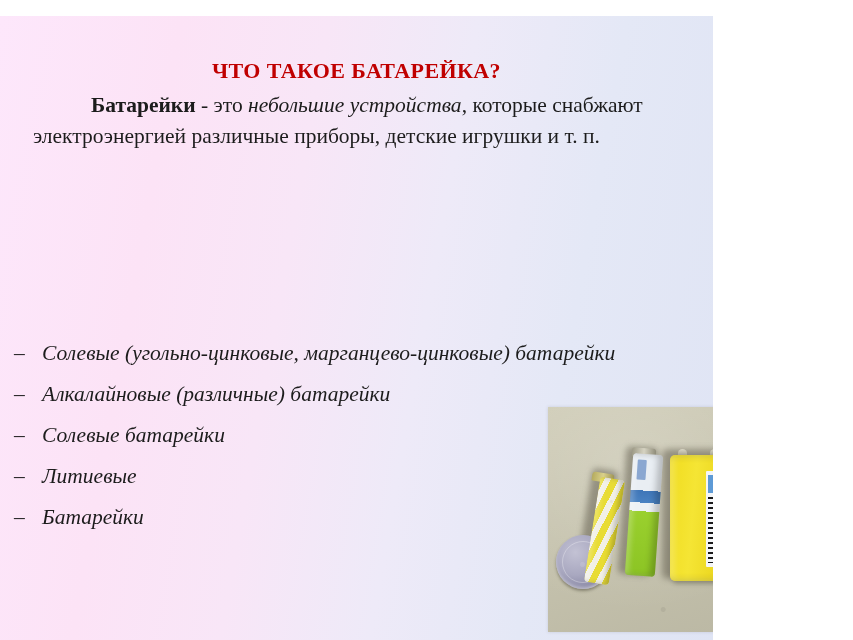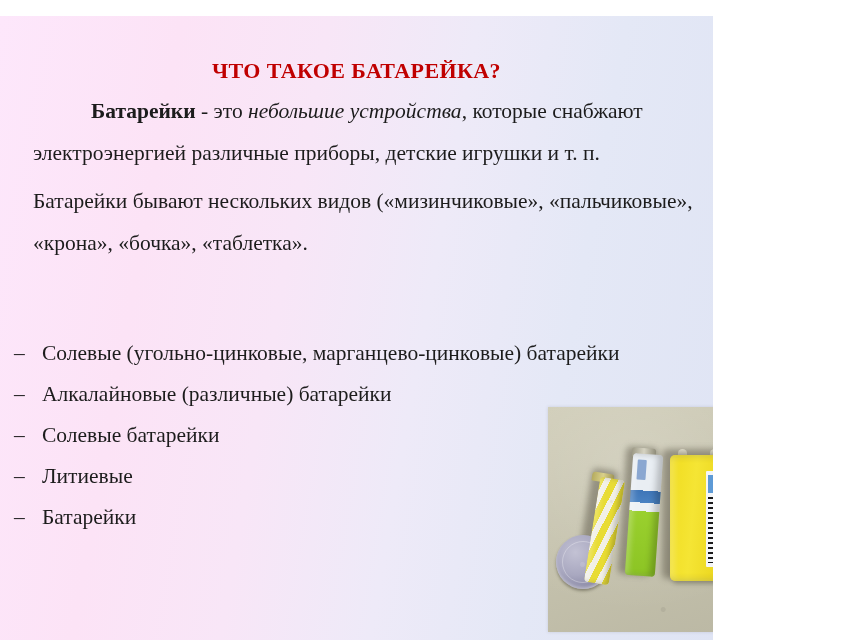--- a/index.html
+++ b/index.html
@@ -46,21 +46,21 @@
   }
 
   
   #body-block {
     position: absolute;
     left: 33px;
     top: 74px;
     width: 722px;
     color: #1c1c1c;
     font-size: 21.5px;
-    line-height: 42px;
+    line-height: 31px;
   }
 
   .para {
     margin: 0 0 6px 0;
     text-indent: 58px;
   }
   .para.hang {
     text-indent: 0;
   }
   .para b {
@@ -91,20 +91,21 @@
   #bullet-list li .dash {
     position: absolute;
     left: 0;
     top: 0;
     width: 18px;
     text-align: left;
     color: #1c1c1c;
   }
   #bullet-list li .btext {
     display: block;
+    font-style: italic;
   }
 
   
   #photo-frame {
     position: absolute;
     left: 548px;
     top: 391px;
     width: 288px;
     height: 225px;
     overflow: hidden;
@@ -362,21 +363,20 @@
 <body>
 
 <div id="slide">
 
   <h1 id="slide-title">ЧТО ТАКОЕ БАТАРЕЙКА?</h1>
 
   <div id="body-block">
 
     <p class="para"><b>Батарейки</b><span> - это </span><i>небольшие устройства</i><span>, которые снабжают электроэнергией различные приборы, детские игрушки и т. п.</span></p>
 
-    <p class="para hang">Батарейки бывают нескольких видов («мизинчиковые», «пальчиковые», «крона», «бочка», «таблетка».</p>
 
   </div>
 
   <ul id="bullet-list">
     <li>
       <span class="dash">–</span>
       <span class="btext">Солевые (угольно-цинковые, марганцево-цинковые) батарейки</span>
     </li>
     <li>
       <span class="dash">–</span>

